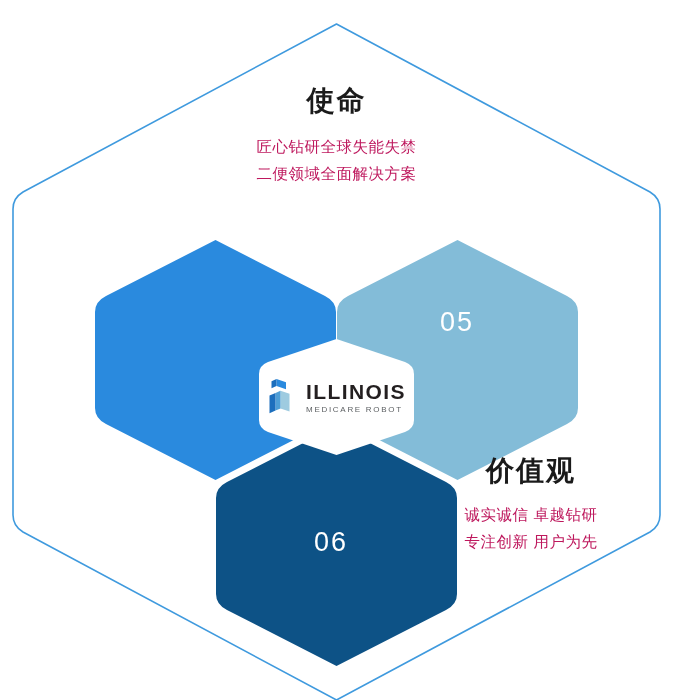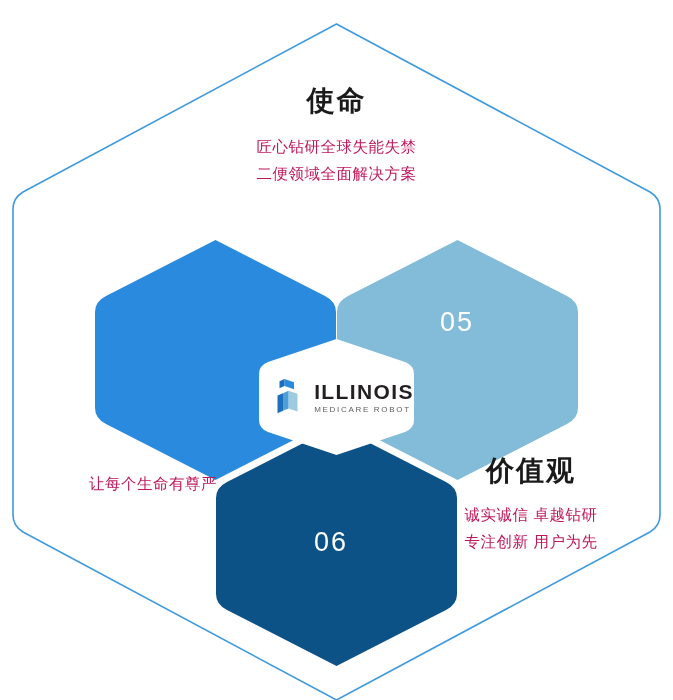--- a/index.html
+++ b/index.html
@@ -85,21 +85,21 @@
 
   
   #logo-badge {
     position: absolute;
     left: 259px;
     top: 331px;
     width: 155px;
     height: 108px;
     display: flex;
     align-items: center;
-    justify-content: flex-end;
+    justify-content: center;
   }
   #logo-inner {
     display: flex;
     align-items: center;
     gap: 9px;
   }
   #logo-wordmark {
     display: flex;
     flex-direction: column;
     align-items: flex-start;
@@ -183,21 +183,20 @@
   <div class="txt-block" id="block-mission">
     <div class="heading">使命</div>
     <div class="desc">
       <div>匠心钻研全球失能失禁</div>
       <div>二便领域全面解决方案</div>
     </div>
   </div>
 
   <div class="txt-block" id="block-vision">
     <div class="desc">
-      <div>让每个生命有尊严</div>
     </div>
   </div>
 
   <div class="txt-block" id="block-values">
     <div class="heading">价值观</div>
     <div class="desc">
       <div>诚实诚信 卓越钻研</div>
       <div>专注创新 用户为先</div>
     </div>
   </div>

